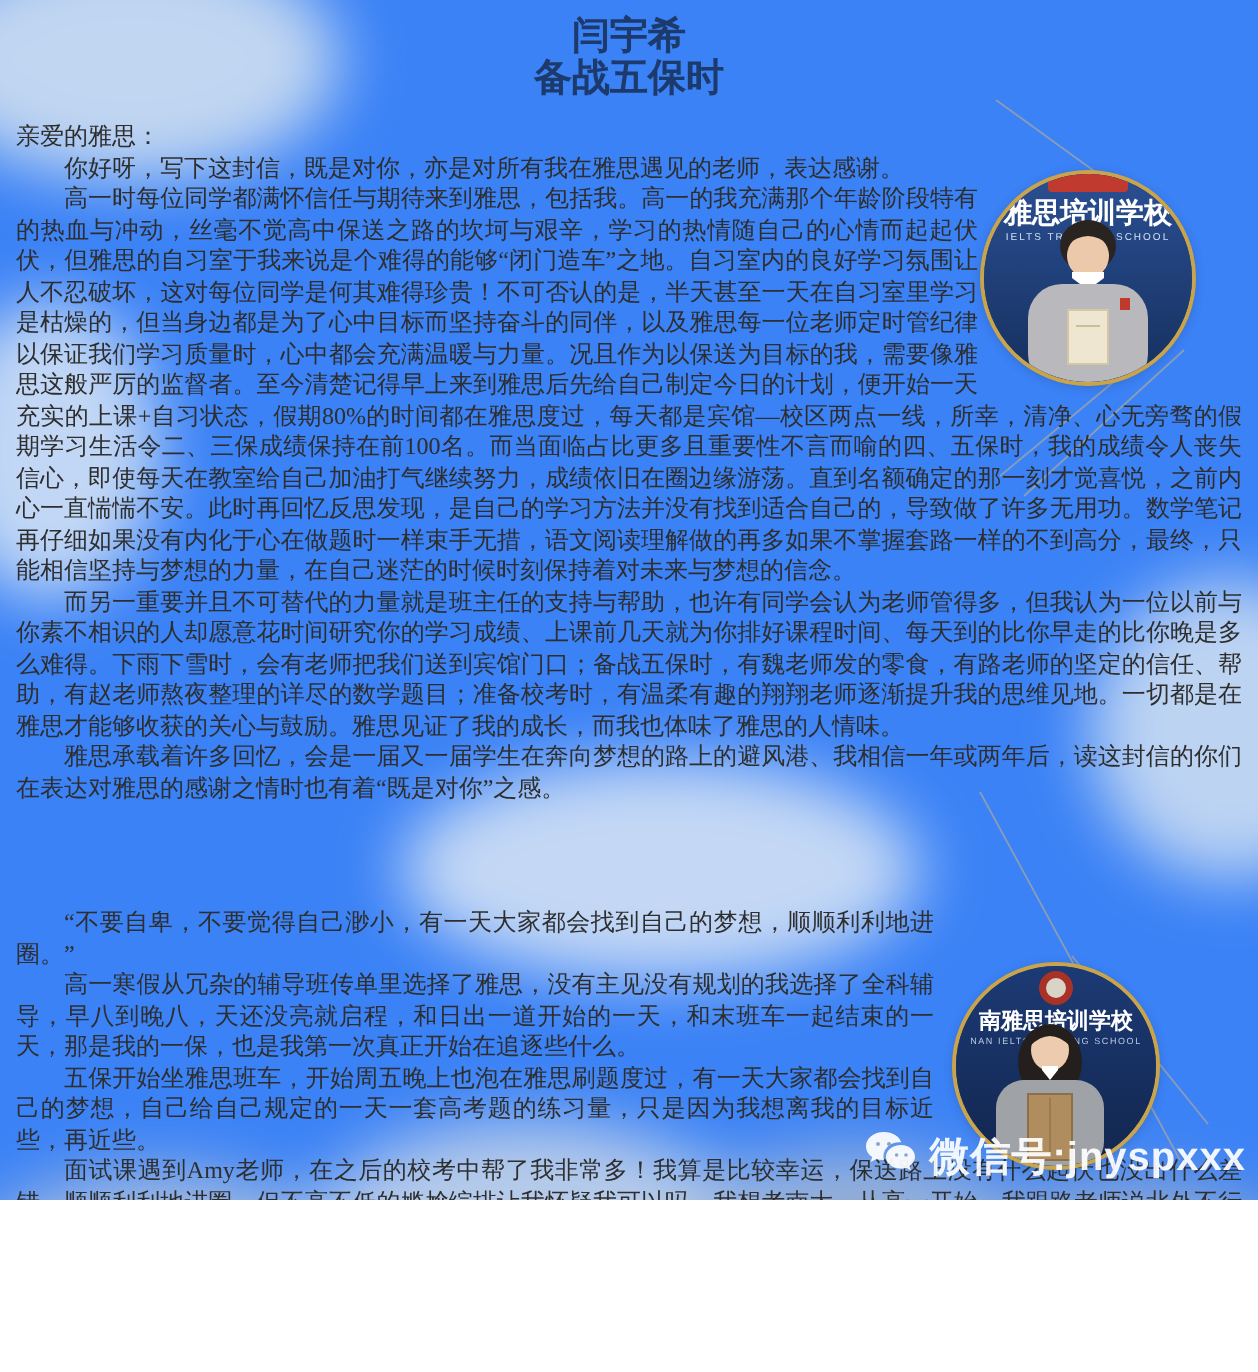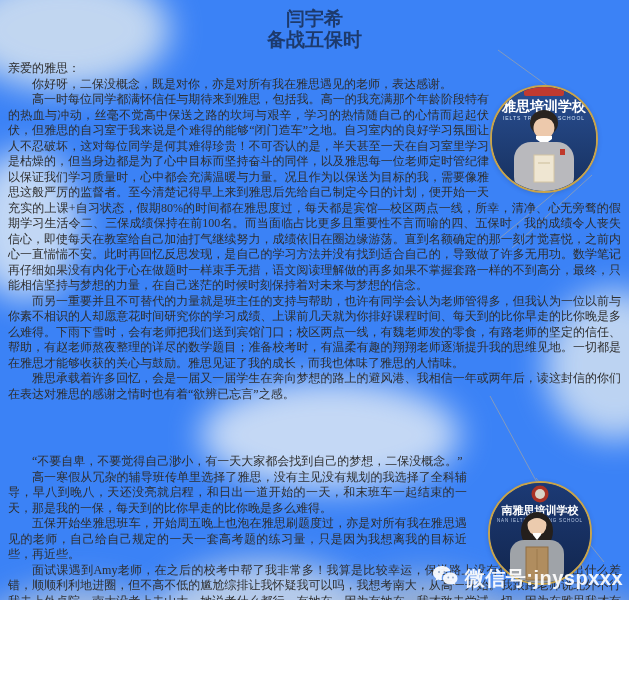--- a/index.html
+++ b/index.html
@@ -35,21 +35,21 @@
   .letter-body p{margin:0; text-indent:2em;}
   .letter-body p.salutation{text-indent:0;}
   .spacer-1{float:right; width:132px; height:132px;}
   .spacer-2{float:right; width:154px; height:95px;}
   
   .photo{
     position:absolute; border-radius:50%; border:2.5px solid #c9a44a;
     overflow:hidden; box-shadow:0 1px 4px rgba(40,60,100,.25); background:#1d3f7e; z-index:3;
   }
   .photo-1{left:490px; top:85px;  width:104px; height:104px;}
-  .photo-2{left:488px; top:27px;  width:100px; height:100px;}
+  .photo-2{left:476px; top:27px;  width:100px; height:100px;}
   .photo svg{display:block; width:100%; height:100%;}
   
   .watermark{
     position:absolute; right:6px; bottom:8px; z-index:5; display:flex; align-items:flex-start; gap:6px;
     color:rgba(255,255,255,.92); font-family:Liberation Sans, sans-serif;
     font-size:20px; font-weight:bold; letter-spacing:.5px;
   }
 </style>
 </head>
 <body>
@@ -103,24 +103,24 @@
         <rect x="22" y="55" width="60" height="52" rx="17" fill="#b9b9bd"></rect>
         <rect x="68" y="62" width="5" height="6" fill="#c0392b"></rect>
         <rect x="42" y="68" width="20" height="27" fill="#efe6d2" stroke="#d5c6a4" stroke-width="1"></rect>
         <line x1="46" y1="76" x2="58" y2="76" stroke="#cbbd9a" stroke-width="1"></line>
       </svg>
     </div>
 
     <div class="letter-body">
       <div class="spacer-1"></div>
       <p class="salutation">亲爱的雅思：</p>
-      <p>你好呀，二保没概念，既是对你，亦是对所有我在雅思遇见的老师，表达感谢。</p>
+      <p>你好呀，写下这封信，既是对你，亦是对所有我在雅思遇见的老师，表达感谢。</p>
       <p>高一时每位同学都满怀信任与期待来到雅思，包括我。高一的我充满那个年龄阶段特有的热血与冲动，丝毫不觉高中保送之路的坎坷与艰辛，学习的热情随自己的心情而起起伏伏，但雅思的自习室于我来说是个难得的能够“闭门造车”之地。自习室内的良好学习氛围让人不忍破坏，这对每位同学是何其难得珍贵！不可否认的是，半天甚至一天在自习室里学习是枯燥的，但当身边都是为了心中目标而坚持奋斗的同伴，以及雅思每一位老师定时管纪律以保证我们学习质量时，心中都会充满温暖与力量。况且作为以保送为目标的我，需要像雅思这般严厉的监督者。至今清楚记得早上来到雅思后先给自己制定今日的计划，便开始一天充实的上课+自习状态，假期80%的时间都在雅思度过，每天都是宾馆—校区两点一线，所幸，清净、心无旁骛的假期学习生活令二、三保成绩保持在前100名。而当面临占比更多且重要性不言而喻的四、五保时，我的成绩令人丧失信心，即使每天在教室给自己加油打气继续努力，成绩依旧在圈边缘游荡。直到名额确定的那一刻才觉喜悦，之前内心一直惴惴不安。此时再回忆反思发现，是自己的学习方法并没有找到适合自己的，导致做了许多无用功。数学笔记再仔细如果没有内化于心在做题时一样束手无措，语文阅读理解做的再多如果不掌握套路一样的不到高分，最终，只能相信坚持与梦想的力量，在自己迷茫的时候时刻保持着对未来与梦想的信念。</p>
-      <p>而另一重要并且不可替代的力量就是班主任的支持与帮助，也许有同学会认为老师管得多，但我认为一位以前与你素不相识的人却愿意花时间研究你的学习成绩、上课前几天就为你排好课程时间、每天到的比你早走的比你晚是多么难得。下雨下雪时，会有老师把我们送到宾馆门口；校区两点一线，有魏老师发的零食，有路老师的坚定的信任、帮助，有赵老师熬夜整理的详尽的数学题目；准备校考时，有温柔有趣的翔翔老师逐渐提升我的思维见地。一切都是在雅思才能够收获的关心与鼓励。雅思见证了我的成长，而我也体味了雅思的人情味。</p>
-      <p>雅思承载着许多回忆，会是一届又一届学生在奔向梦想的路上的避风港、我相信一年或两年后，读这封信的你们在表达对雅思的感谢之情时也有着“欲辨已忘言”之感。</p>
+      <p>而另一重要并且不可替代的力量就是班主任的支持与帮助，也许有同学会认为老师管得多，但我认为一位以前与你素不相识的人却愿意花时间研究你的学习成绩、上课前几天就为你排好课程时间、每天到的比你早走的比你晚是多么难得。下雨下雪时，会有老师把我们送到宾馆门口；备战五保时，有魏老师发的零食，有路老师的坚定的信任、帮助，有赵老师熬夜整理的详尽的数学题目；准备校考时，有温柔有趣的翔翔老师逐渐提升我的思维见地。一切都是在雅思才能够收获的关心与鼓励。雅思见证了我的成长，而我也体味了雅思的人情味。</p>
+      <p>雅思承载着许多回忆，会是一届又一届学生在奔向梦想的路上的避风港、我相信一年或两年后，读这封信的你们在表达对雅思的感谢之情时也有着“既是对你”之感。</p>
     </div>
   </section>
 
   <section class="letter letter-2">
 
     <div class="photo photo-2">
       <svg viewBox="0 0 100 100">
         <defs>
           <linearGradient id="bg2" x1="0" y1="0" x2="0" y2="1">
             <stop offset="0" stop-color="#1c3a75"></stop>
@@ -137,23 +137,23 @@
         <path d="M37,40 Q47,30 57,40 L57,34 Q47,26 37,34 Z" fill="#241f1c"></path>
         <path d="M43,52 L47,57 L51,52 L51,50 L43,50 Z" fill="#ffffff"></path>
         <rect x="20" y="57" width="54" height="45" rx="14" fill="#9fa3a8"></rect>
         <rect x="36" y="64" width="22" height="33" fill="#b08d5f" stroke="#8f6f45" stroke-width="1"></rect>
         <line x1="47" y1="66" x2="47" y2="95" stroke="#9c7a4e" stroke-width="1"></line>
       </svg>
     </div>
 
     <div class="letter-body">
       <div class="spacer-2"></div>
-      <p>“不要自卑，不要觉得自己渺小，有一天大家都会找到自己的梦想，二保没概念。”</p>
-      <p>高一寒假从冗杂的辅导班传单里选择了雅思，没有主见没有规划的我选择了全科辅导，早八到晚八，天还没亮就启程，和日出一道开始的一天，和末班车一起结束的一天，那是我的一保，每天到的比你早走的比你晚是多么难得。</p>
-      <p>五保开始坐雅思班车，开始周五晚上也泡在雅思刷题度过，亦是对所有我在雅思遇见的老师，自己给自己规定的一天一套高考题的练习量，只是因为我想离我的目标近些，再近些。</p>
+      <p>“不要自卑，不要觉得自己渺小，有一天大家都会找到自己的梦想，顺顺利利地进圈。”</p>
+      <p>高一寒假从冗杂的辅导班传单里选择了雅思，没有主见没有规划的我选择了全科辅导，早八到晚八，天还没亮就启程，和日出一道开始的一天，和末班车一起结束的一天，那是我的一保，也是我第一次真正开始在追逐些什么。</p>
+      <p>五保开始坐雅思班车，开始周五晚上也泡在雅思刷题度过，有一天大家都会找到自己的梦想，自己给自己规定的一天一套高考题的练习量，只是因为我想离我的目标近些，再近些。</p>
       <p>面试课遇到Amy老师，在之后的校考中帮了我非常多！我算是比较幸运，保送路上没有什么起伏也没出什么差错，顺顺利利地进圈，但不高不低的尴尬综排让我怀疑我可以吗，我想考南大，从高一开始。我跟路老师说北外不行我去上外卓院，南大没考上去山大，她说考什么都行，有她在，因为有她在，我才敢去尝试一切，因为在雅思我才有机会被大家认可。</p>
 
     </div>
   </section>
 
   <div class="watermark">
     <svg width="27" height="23" viewBox="0 0 27 23">
       <g fill="rgba(255,255,255,.92)">
         <path d="M10,1 C4.8,1 1,4.2 1,8.1 c0,2.2 1.2,4.1 3.1,5.4 l-0.8,2.5 2.9-1.5 c1.2,0.4 2.5,0.6 3.8,0.5 -0.2-0.6-0.3-1.2-0.3-1.9 0-3.9 3.6-7 8-7 0.3,0 0.6,0 0.9,0 C17.8,3.3 14.2,1 10,1 Z"></path>
         <path d="M18.5,7.5 c-4.2,0-7.5,2.6-7.5,5.9 0,3.3 3.3,5.9 7.5,5.9 0.9,0 1.8-0.1 2.6-0.4 l2.4,1.2 -0.7-2 c1.6-1.1 2.7-2.8 2.7-4.7 C25.5,10.1 22.7,7.5 18.5,7.5 Z"></path>

